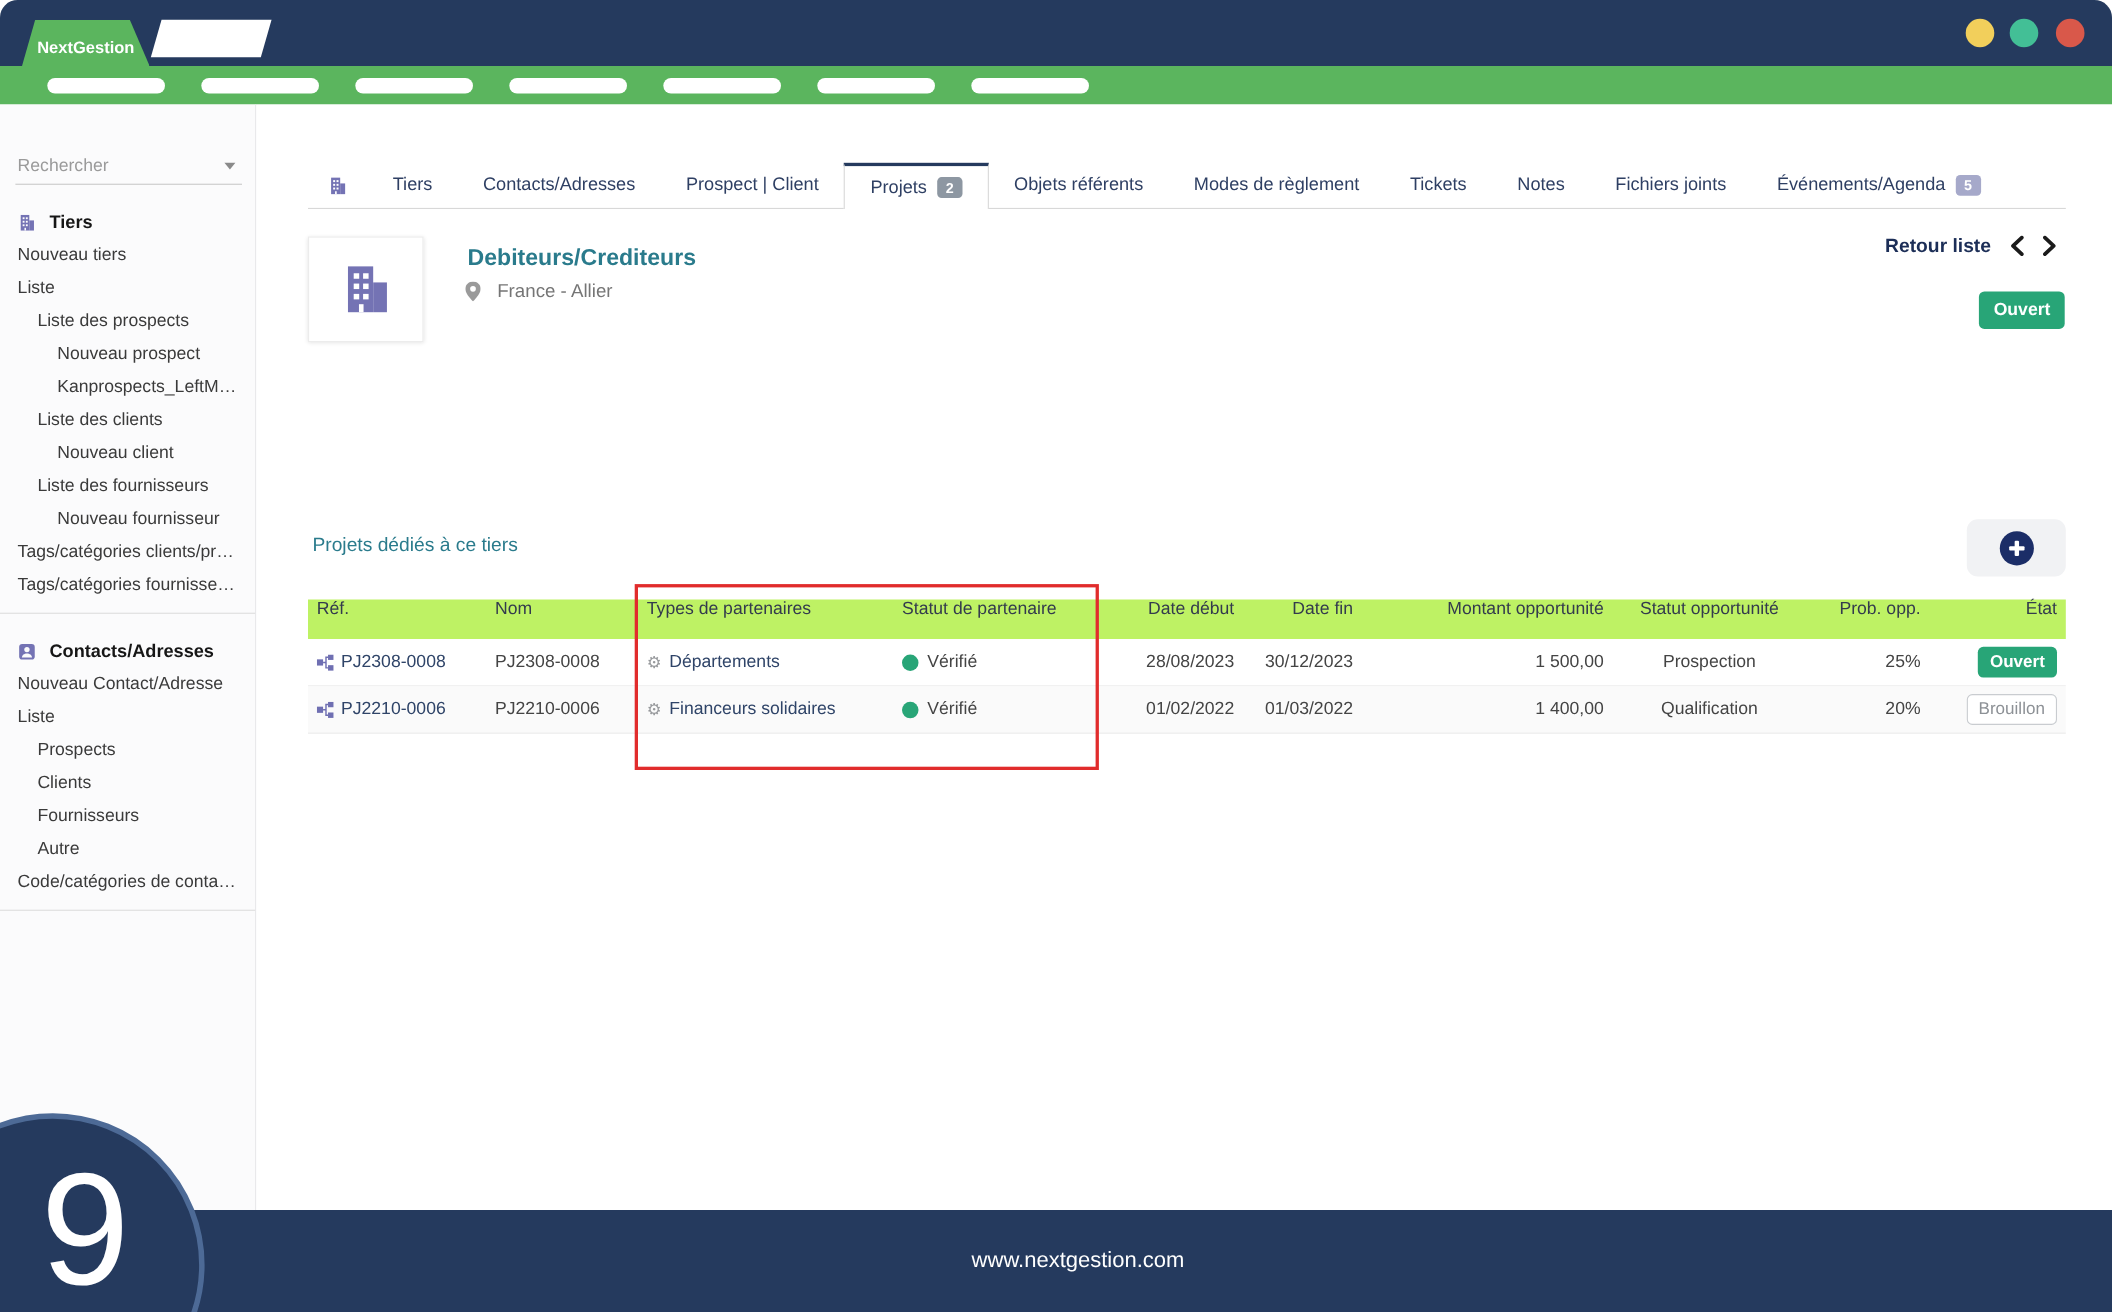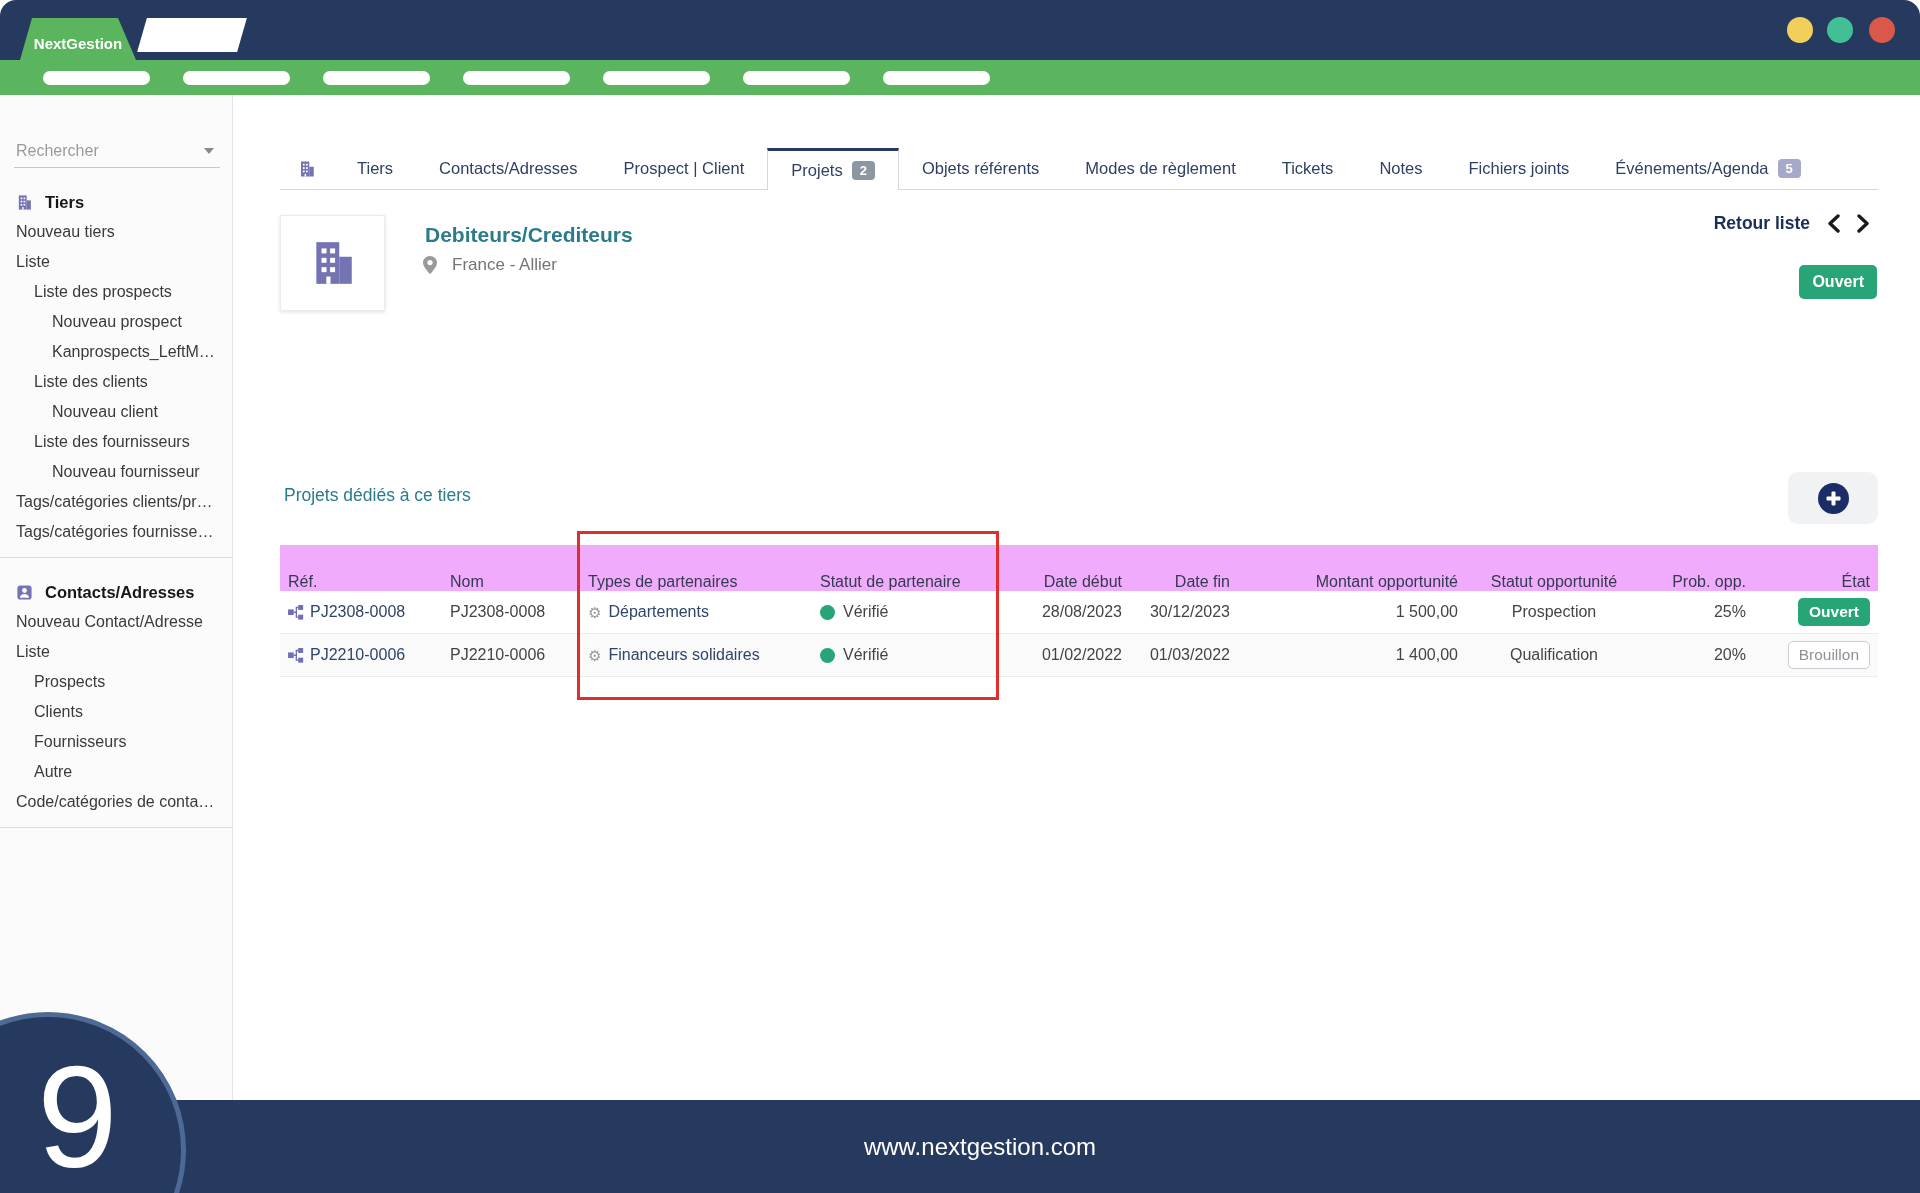--- a/index.html
+++ b/index.html
@@ -74,21 +74,21 @@
 
   .sec-title{position:absolute;left:51px;top:390px;font-size:17.5px;color:#2a7b8c;}
   .add-btn{position:absolute;left:1555px;top:377px;width:90px;height:52px;background:#f1f2f4;
            border-radius:10px;display:flex;align-items:center;justify-content:center;cursor:pointer;}
   .add-circle{width:31px;height:31px;border-radius:50%;background:#1b2d67;
               display:flex;align-items:center;justify-content:center;}
 
   .ptable{position:absolute;left:47px;top:450px;width:1598px;font-size:16px;color:#444;}
   .trow{display:flex;align-items:center;height:42px;border-bottom:1px solid #ececec;background:#fff;}
   .trow.alt{background:#fafafa;}
-  .thead{display:flex;align-items:flex-end;height:46px;background:#f0abfc;color:#333b4d;}
+  .thead{display:flex;align-items:flex-start;height:36px;background:#bef264;color:#333b4d;}
   .cell{box-sizing:border-box;display:flex;align-items:center;}
   .c1{width:170px;padding-left:8px;gap:6px;}
   .c2{width:138px;}
   .c3{width:232px;gap:7px;}
   .c4{width:180px;gap:8px;}
   .c5{width:130px;justify-content:flex-end;padding-right:8px;}
   .c6{width:110px;justify-content:flex-end;padding-right:10px;}
   .c7{width:228px;justify-content:flex-end;padding-right:10px;}
   .c8{width:172px;justify-content:center;}
   .c9{width:120px;justify-content:flex-end;padding-right:14px;}
@@ -98,21 +98,21 @@
   .gear{color:#97999c;font-size:15px;line-height:1;}
   .b-open{background:#28a577;color:#fff;font-weight:bold;padding:5px 11px;border-radius:5px;font-size:15.5px;}
   .b-draft{background:#fff;color:#8d9196;border:1px solid #c9ccd0;padding:4px 10px;border-radius:5px;font-size:15.5px;}
 
   .red-box{position:absolute;left:577px;top:531px;width:422px;height:169px;
            border:3px solid #e12c2c;z-index:30;pointer-events:none;box-sizing:border-box;}
 
   
   .footer{position:absolute;left:0;top:1100px;width:1920px;height:93px;background:#253a5e;
           display:flex;align-items:center;justify-content:center;padding-left:40px;
-          box-sizing:border-box;color:#fff;font-size:24px;z-index:5;}
+          box-sizing:border-box;color:#fff;font-size:20px;z-index:5;}
   .page-circle{position:absolute;left:-90px;top:1012px;width:276px;height:276px;border-radius:50%;
                background:#253a5e;border:5px solid #4d6a96;z-index:10;box-sizing:border-box;}
   .page-circle span{position:absolute;left:122px;top:28px;color:#fff;font-size:145px;line-height:1;
                     font-weight:normal;}
 </style>
 </head>
 <body>
 
 <div class="app">
 

